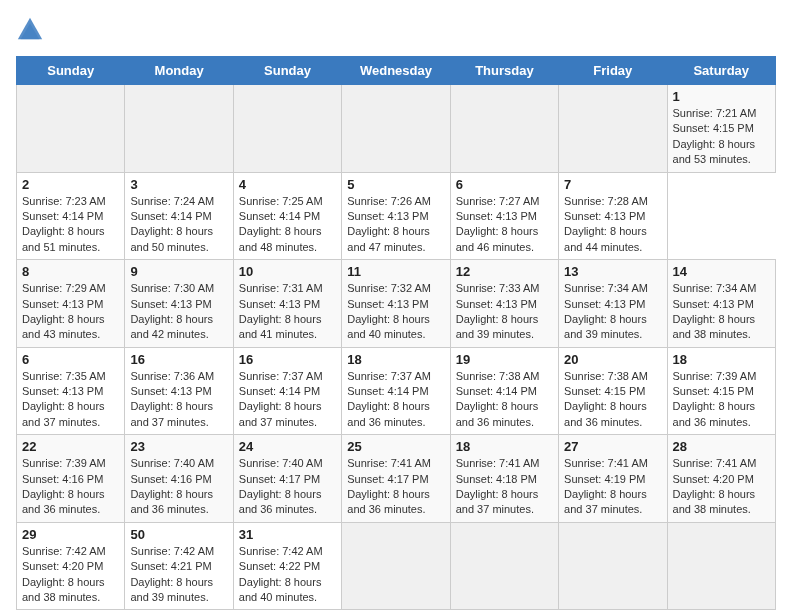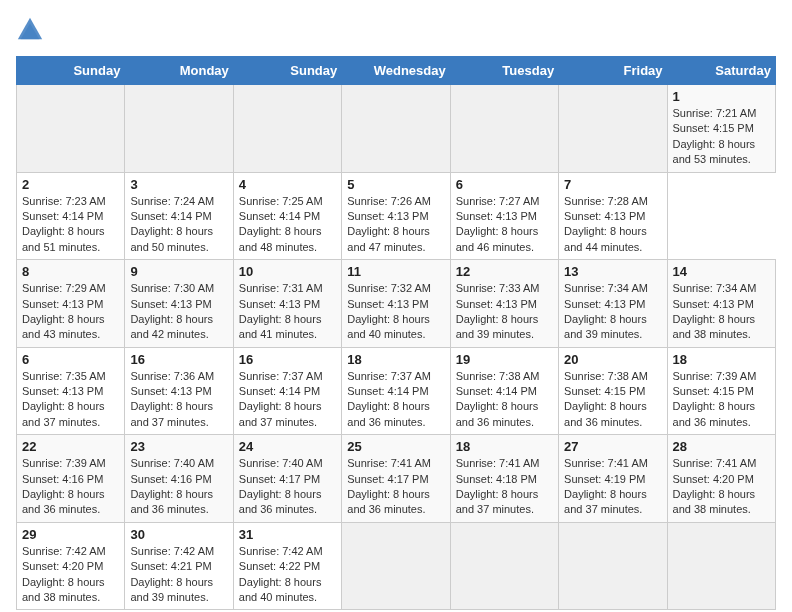--- a/index.html
+++ b/index.html
@@ -46,21 +46,21 @@
     }
     .calendar {
       width: 100%;
       border-collapse: collapse;
       font-size: 11px;
     }
     .calendar thead tr th {
       background: #3a7abf;
       color: #fff;
       padding: 6px 4px;
-      text-align: right;
+      text-align: center;
       font-size: 13px;
       font-weight: bold;
       border: 1px solid #3a7abf;
     }
     .calendar tbody tr td {
       border: 1px solid #ccc;
       vertical-align: top;
       padding: 4px 5px;
       width: calc(100% / 7);
       min-height: 80px;
@@ -108,21 +108,21 @@
   </div>
 </div>
 
 <table class="calendar">
   <thead>
     <tr>
     <th>Sunday</th>
         <th>Monday</th>
         <th>Sunday</th>
         <th>Wednesday</th>
-        <th>Tuesday</th>
+        <th>Thursday</th>
         <th>Friday</th>
         <th>Saturday</th>
       </tr>
   </thead>
   <tbody id="calendar-body">
   <tr>
         <td class="empty-cell"></td>
         <td class="empty-cell"></td>
         <td class="empty-cell"></td>
         <td class="empty-cell"></td>
@@ -248,21 +248,21 @@
           <span class="day-num">28</span>
           <div class="day-info">Sunrise: 7:41 AM<br>Sunset: 4:20 PM<br>Daylight: 8 hours and 38 minutes.</div>
         </td>
       </tr>
       <tr>
         <td>
           <span class="day-num">29</span>
           <div class="day-info">Sunrise: 7:42 AM<br>Sunset: 4:20 PM<br>Daylight: 8 hours and 38 minutes.</div>
         </td>
         <td>
-          <span class="day-num">30</span>
+          <span class="day-num">50</span>
           <div class="day-info">Sunrise: 7:42 AM<br>Sunset: 4:21 PM<br>Daylight: 8 hours and 39 minutes.</div>
         </td>
         <td>
           <span class="day-num">31</span>
           <div class="day-info">Sunrise: 7:42 AM<br>Sunset: 4:22 PM<br>Daylight: 8 hours and 40 minutes.</div>
         </td>
         <td class="empty-cell"></td>
         <td class="empty-cell"></td>
         <td class="empty-cell"></td>
         <td class="empty-cell"></td>

